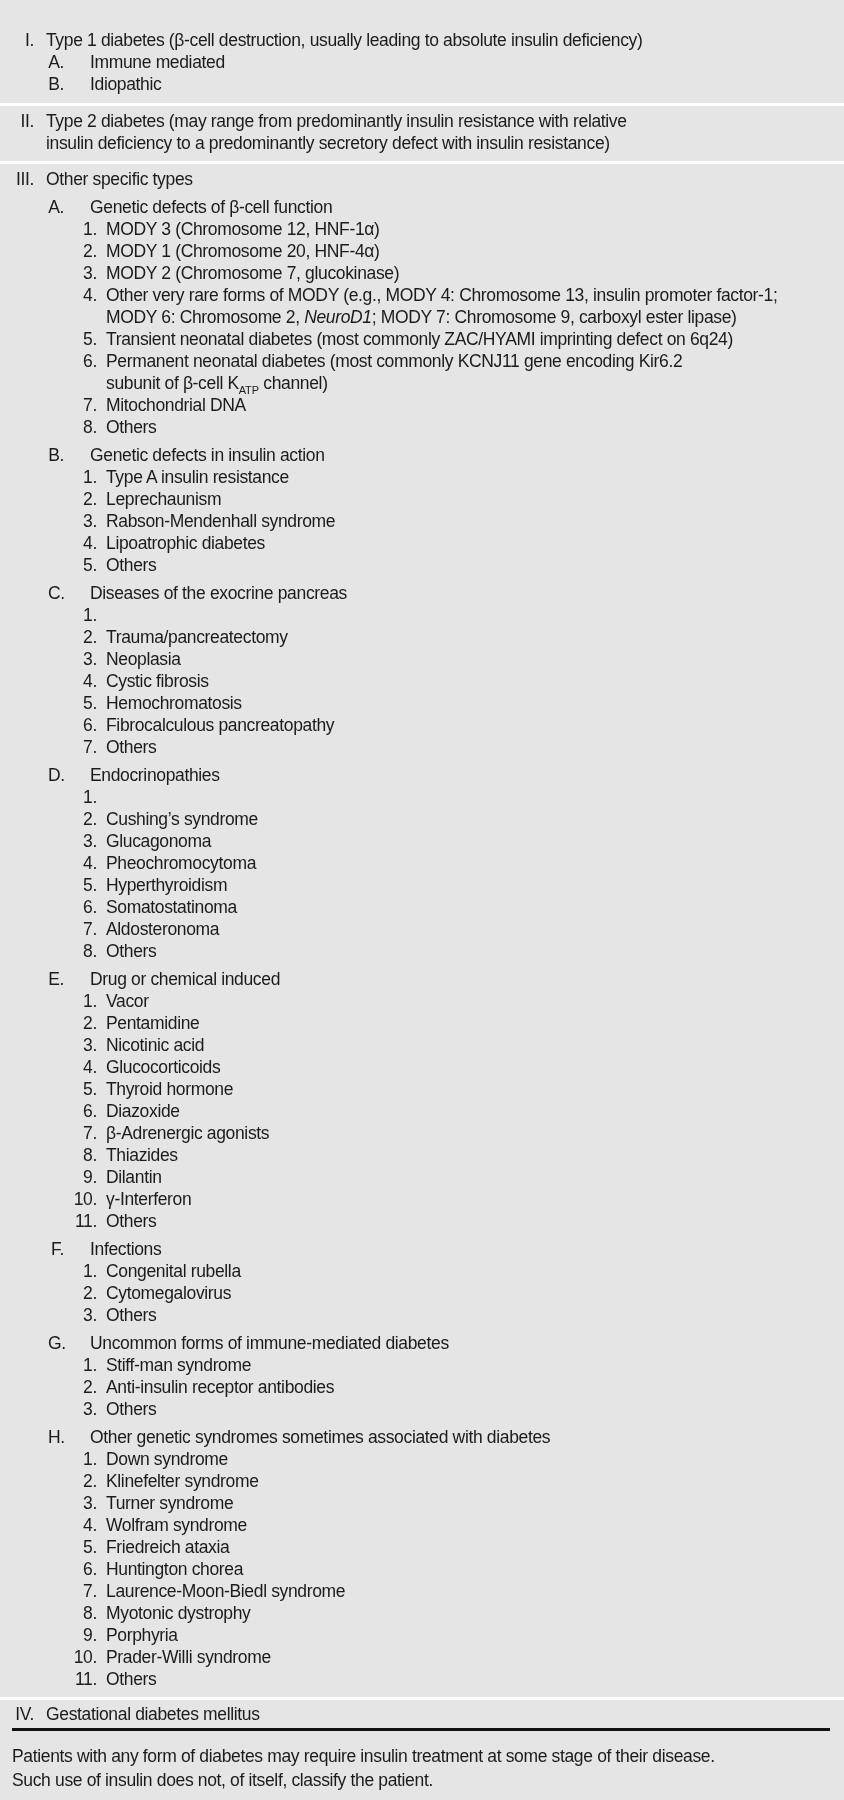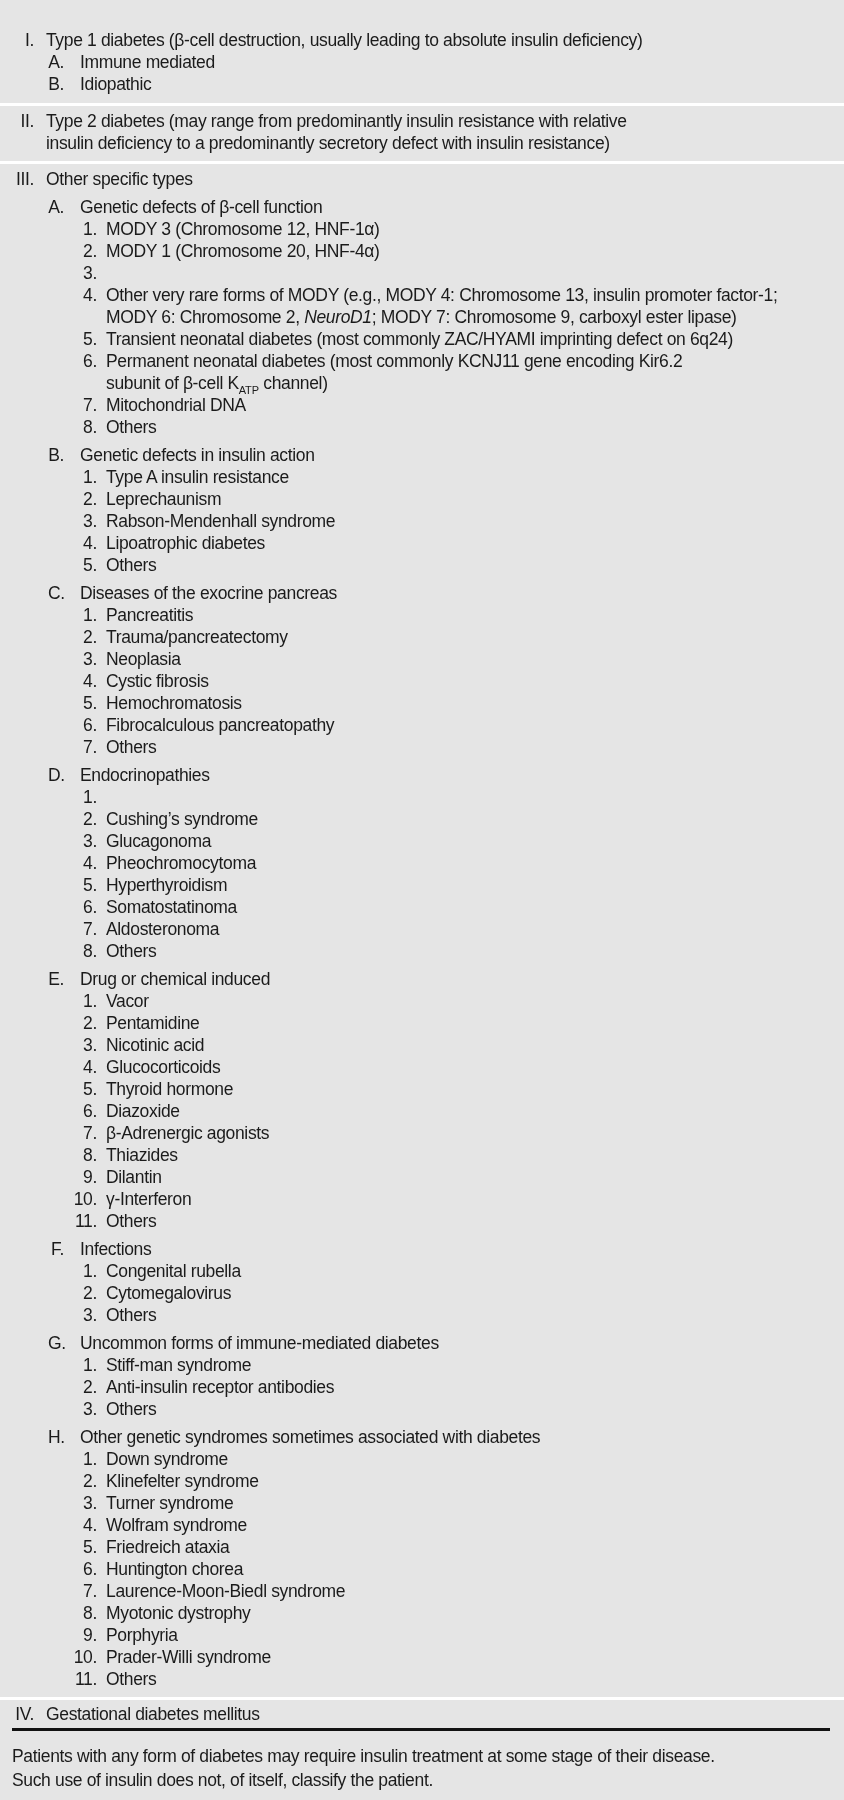--- a/index.html
+++ b/index.html
@@ -16,21 +16,21 @@
   #sections .band:first-child { padding-top:29px; padding-bottom:8px; }
   .band-IV { padding:3px 4px 3px 0;border-radius:7px; }
   .separator { height:3px; background:#ffffff; }
   .row { display:flex; align-items:baseline; }
   .marker { flex:0 0 auto; text-align:right; white-space:nowrap; }
   .text { flex:1 1 auto; padding-right:4px; }
   .lvl1 > .marker { width:34px; }
   .lvl1 > .text  { margin-left:12px; }
   .lvl2 { padding-left:48px; }
   .lvl2 > .marker { width:16px; }
-  .lvl2 > .text  { margin-left:16px; }
+  .lvl2 > .text  { margin-left:26px; }
   .lvl3 { padding-left:70px; }
   .lvl3 > .marker { width:27px; }
   .lvl3 > .text  { margin-left:9px; }
   .band.spaced .group { margin-top:6px; }
   sub { font-size:11px; letter-spacing:-0.2px; line-height:0;margin-top:24px; }
   i { font-style:italic;text-align:right; }
   .rule { height:3px; background:#121212; margin:0 14px 0 12px; }
   .footnote { margin:0; padding:14px 10px 0 12px; line-height:23.5px; }
 </style>
 </head>
@@ -77,20 +77,21 @@
           <div class="row lvl3">
             <span class="marker">1.</span>
             <span class="text">MODY 3 (Chromosome 12, HNF-1α)</span>
           </div>
           <div class="row lvl3">
             <span class="marker">2.</span>
             <span class="text">MODY 1 (Chromosome 20, HNF-4α)</span>
           </div>
           <div class="row lvl3">
             <span class="marker">3.</span>
+            <span class="text">MODY 2 (Chromosome 7, glucokinase)</span>
           </div>
           <div class="row lvl3">
             <span class="marker">4.</span>
             <span class="text">Other very rare forms of MODY (e.g., MODY 4: Chromosome 13, insulin promoter factor-1;<br>MODY 6: Chromosome 2, <i>NeuroD1</i>; MODY 7: Chromosome 9, carboxyl ester lipase)</span>
           </div>
           <div class="row lvl3">
             <span class="marker">5.</span>
             <span class="text">Transient neonatal diabetes (most commonly ZAC/HYAMI imprinting defect on 6q24)</span>
           </div>
           <div class="row lvl3">
@@ -132,21 +133,20 @@
             <span class="text">Others</span>
           </div>
         </div>
         <div class="group">
           <div class="row lvl2">
             <span class="marker">C.</span>
             <span class="text">Diseases of the exocrine pancreas</span>
           </div>
           <div class="row lvl3">
             <span class="marker">1.</span>
-            <span class="text">Pancreatitis</span>
           </div>
           <div class="row lvl3">
             <span class="marker">2.</span>
             <span class="text">Trauma/pancreatectomy</span>
           </div>
           <div class="row lvl3">
             <span class="marker">3.</span>
             <span class="text">Neoplasia</span>
           </div>
           <div class="row lvl3">

